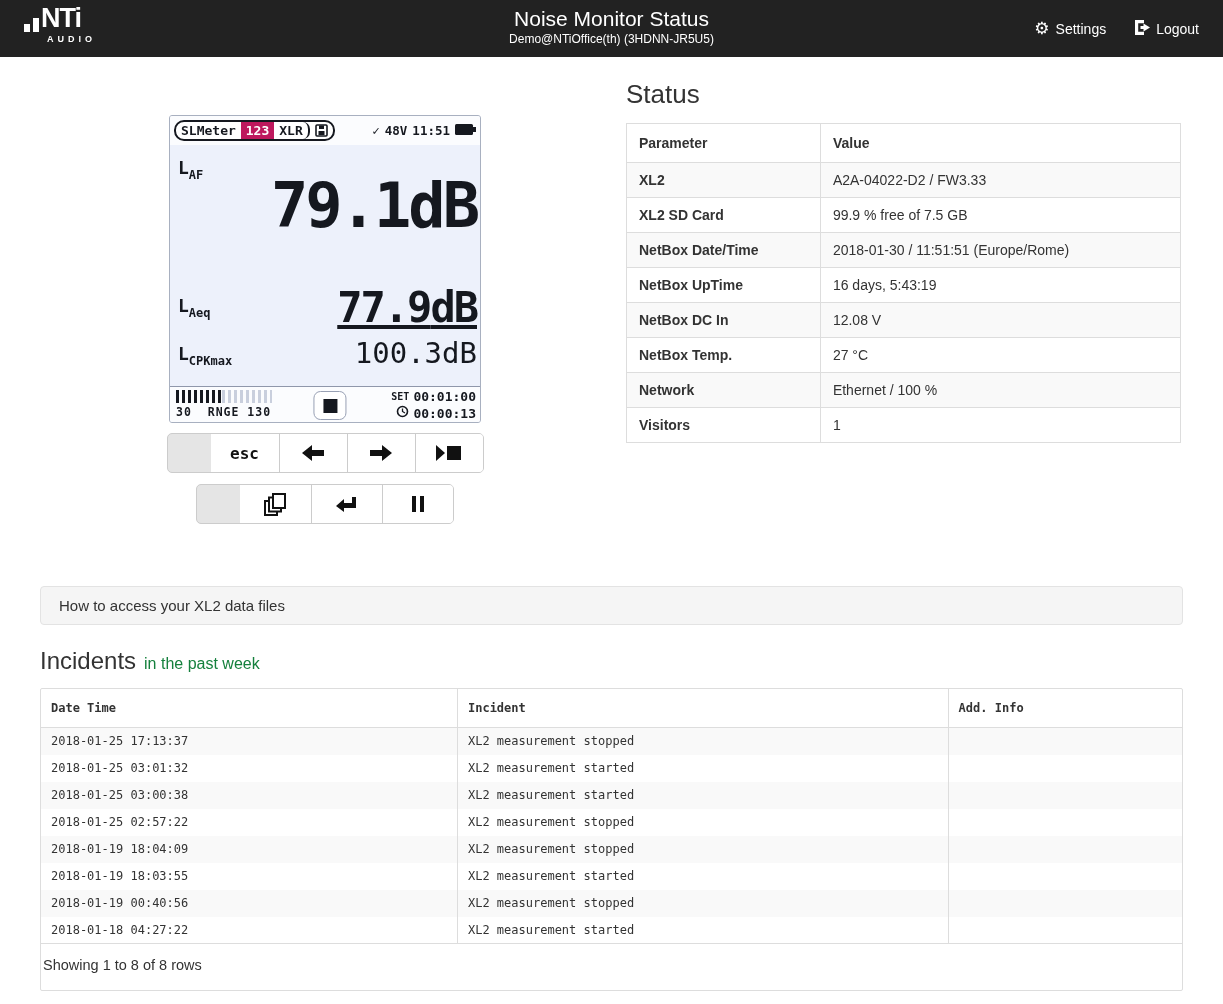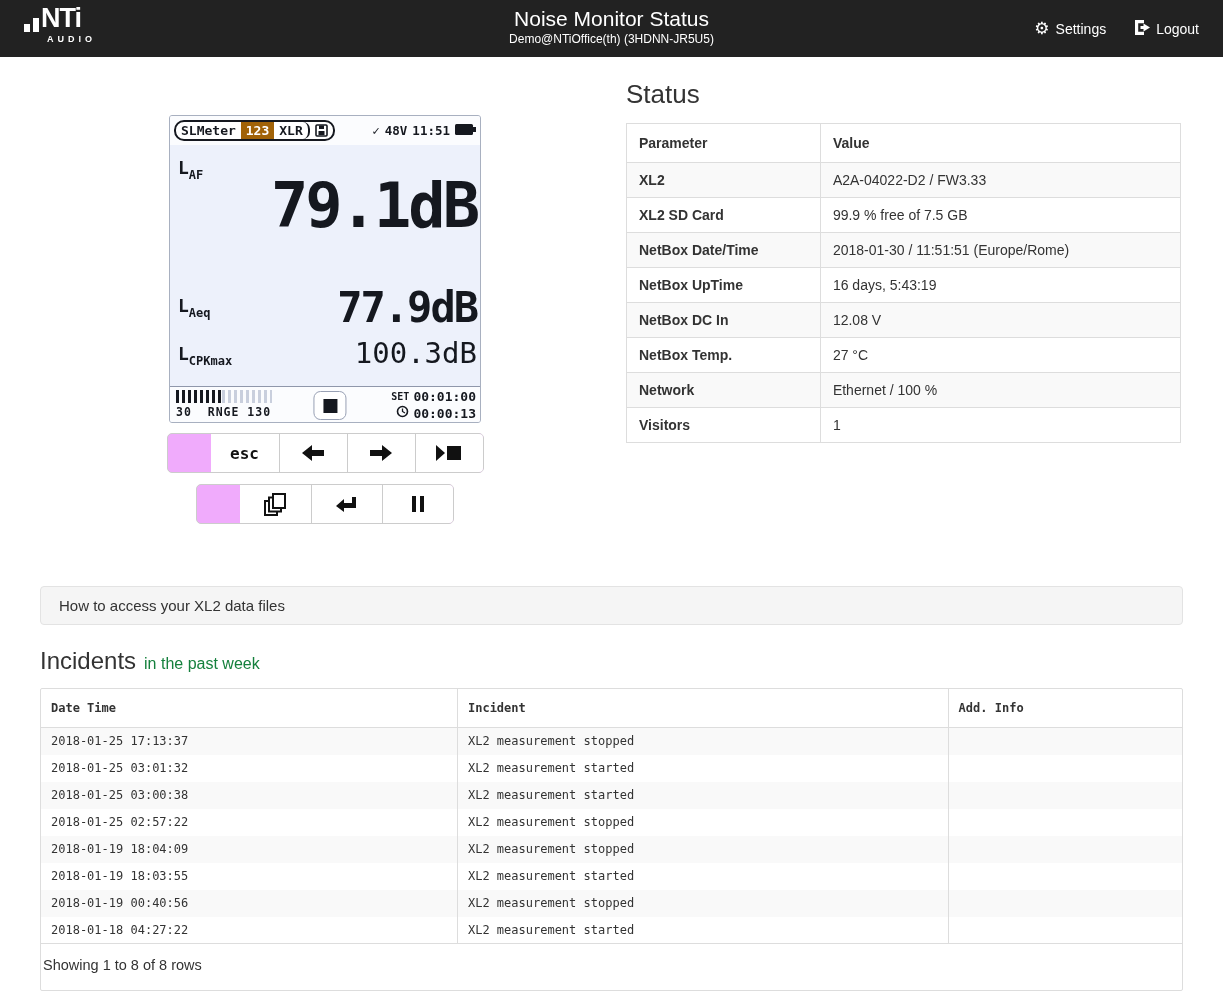--- a/index.html
+++ b/index.html
@@ -36,31 +36,31 @@
   
   .screen { width:312px; height:308px; background:#edf1fb;
     border:1px solid #a8b0c0; border-radius:3px; overflow:hidden;
     font-family:"DejaVu Sans Mono", monospace; color:#15181f; }
   .scr-top { height:29px; background:#fbfcfe; display:flex; align-items:center;
     padding:0 4px;text-align:right; }
   .scr-menu { display:inline-flex; align-items:stretch; height:21px;
     border:2px solid #15181f; border-radius:10px; overflow:hidden;
     background:#fff; font-weight:bold; font-size:13px; }
   .scr-menu span { display:flex; align-items:center; padding:0 5px; }
-  .m-123 { background:#a16207; color:#fff; }
+  .m-123 { background:#be185d; color:#fff; }
   .m-xlr { border-right:2px solid #15181f;border-radius:7px; }
   .scr-top-right { margin-left:auto; display:flex; align-items:center; gap:5px;
     font-weight:bold; font-size:12.5px; }
   .scr-main { position:relative; height:241px; }
   .scr-lbl { position:absolute; font-weight:bold; font-size:18px; }
   .scr-lbl sub { font-size:12px; }
   .scr-val { position:absolute; right:3px; font-weight:bold; line-height:1;
     letter-spacing:-2px; white-space:nowrap; }
   .v1 { top:30px; font-size:62px; letter-spacing:-3px; }
-  .v2 { top:142px; font-size:42px; }
+  .v2 { top:142px; font-size:42px;text-decoration:underline; }
   .v3 { top:194px; font-size:29px; font-weight:400; letter-spacing:0; }
   .l1 { top:12px; left:8px; }
   .l2 { top:150px; left:8px; }
   .l3 { top:198px; left:8px; }
   .scr-bot { position:relative; height:37px; background:#fbfcfe;
     border-top:1px solid #8f97aa; }
   .scr-meter { position:absolute; left:6px; top:3px; }
   .meter-bars { display:flex; height:13px; }
   .bars-fill { width:46px;
     background:repeating-linear-gradient(90deg,#15181f 0 3px,rgba(0,0,0,0) 3px 6px); }
@@ -72,21 +72,21 @@
     width:33px; height:29px; border:1px solid #98a0b4; border-radius:7px;
     background:#fff; display:flex; align-items:center; justify-content:center; }
   .scr-stop i { width:14px; height:14px; background:#15181f; }
   .scr-set { position:absolute; right:4px; top:2px; text-align:right;
     font-weight:bold; font-size:13px; line-height:16px; }
   .scr-set .row { display:flex; align-items:center; justify-content:flex-end; gap:4px; }
   .set-lbl { font-size:10px; }
 
   
   .btn-row { display:flex; border:1px solid #ccc; border-radius:5px;
-    background:#f0abfc; overflow:hidden;padding-left:43px; }
+    background:#e5e5e5; overflow:hidden;padding-left:43px; }
   .row1 { margin-top:10px; }
   .row2 { margin-top:11px; }
   .dev-btn { width:68px; height:38px; display:flex; align-items:center;
     justify-content:center; border-left:1px solid #ccc; cursor:pointer;
     background:#fff; font-family:"DejaVu Sans Mono", monospace;
     font-weight:bold; font-size:16px; color:#111; }
   .row2 .dev-btn { width:71px; }
   .dev-btn:first-child { border-left:none; }
   .dev-btn svg { display:block; }
 

